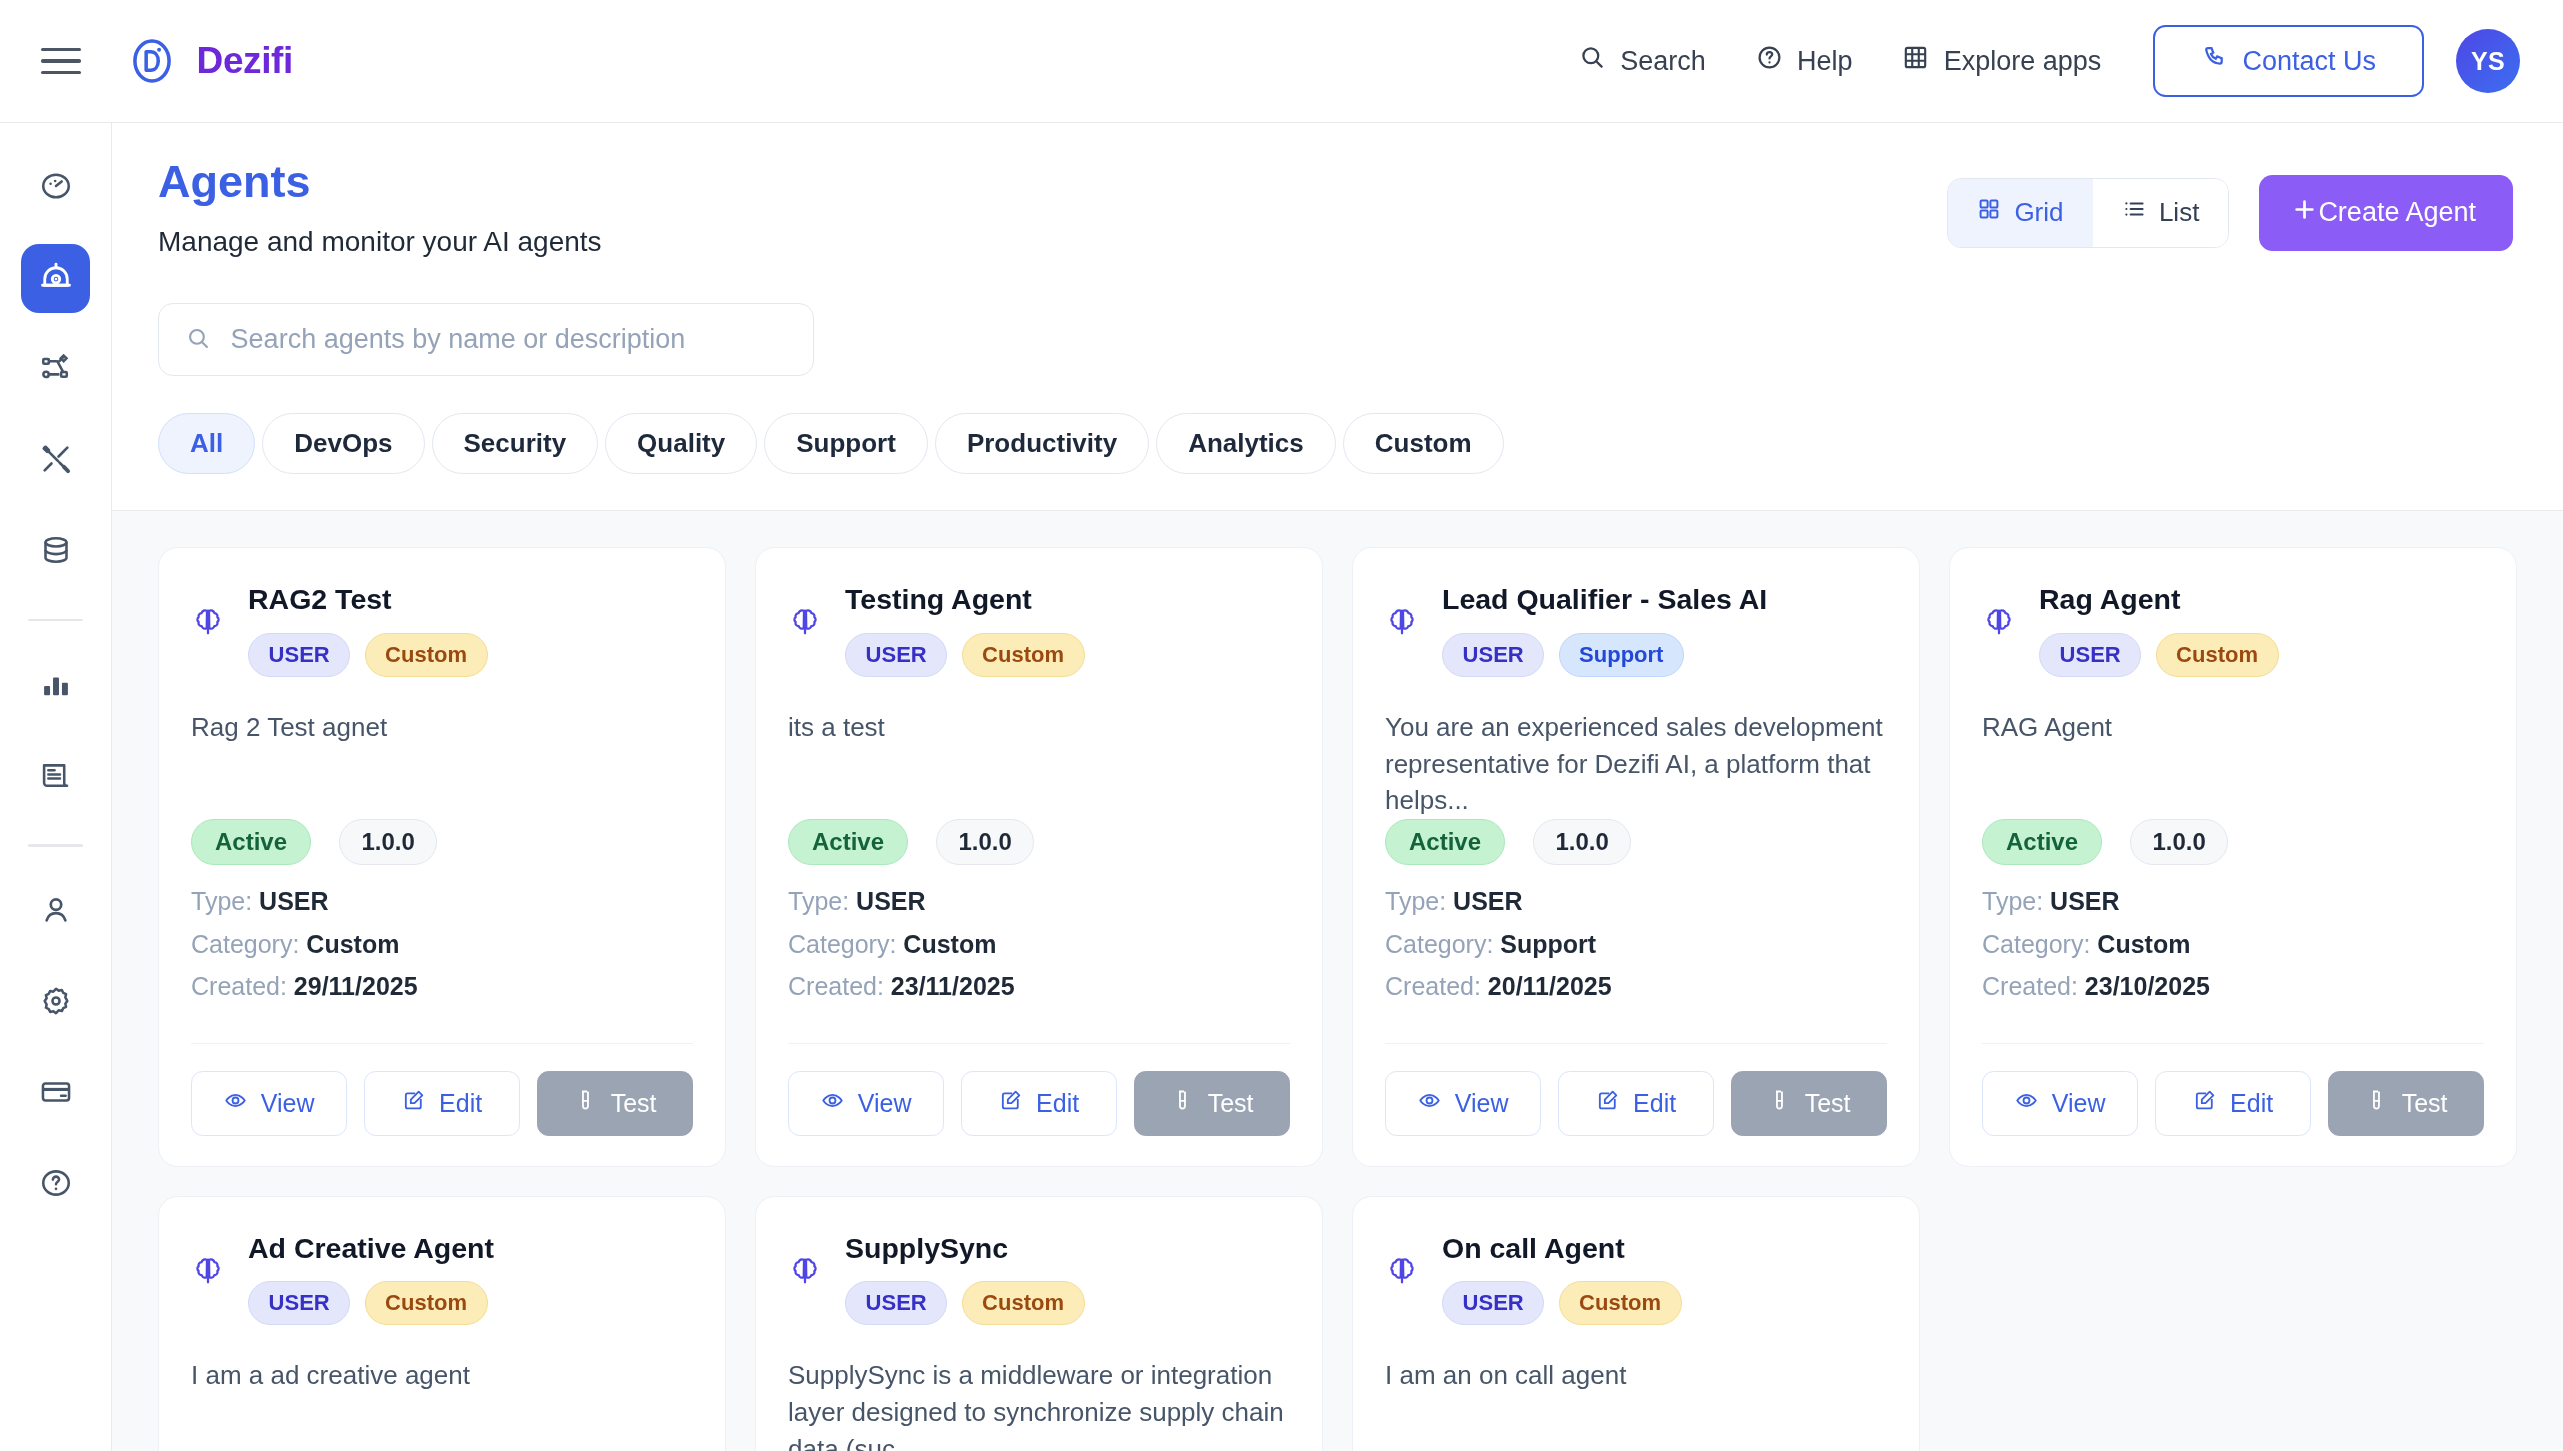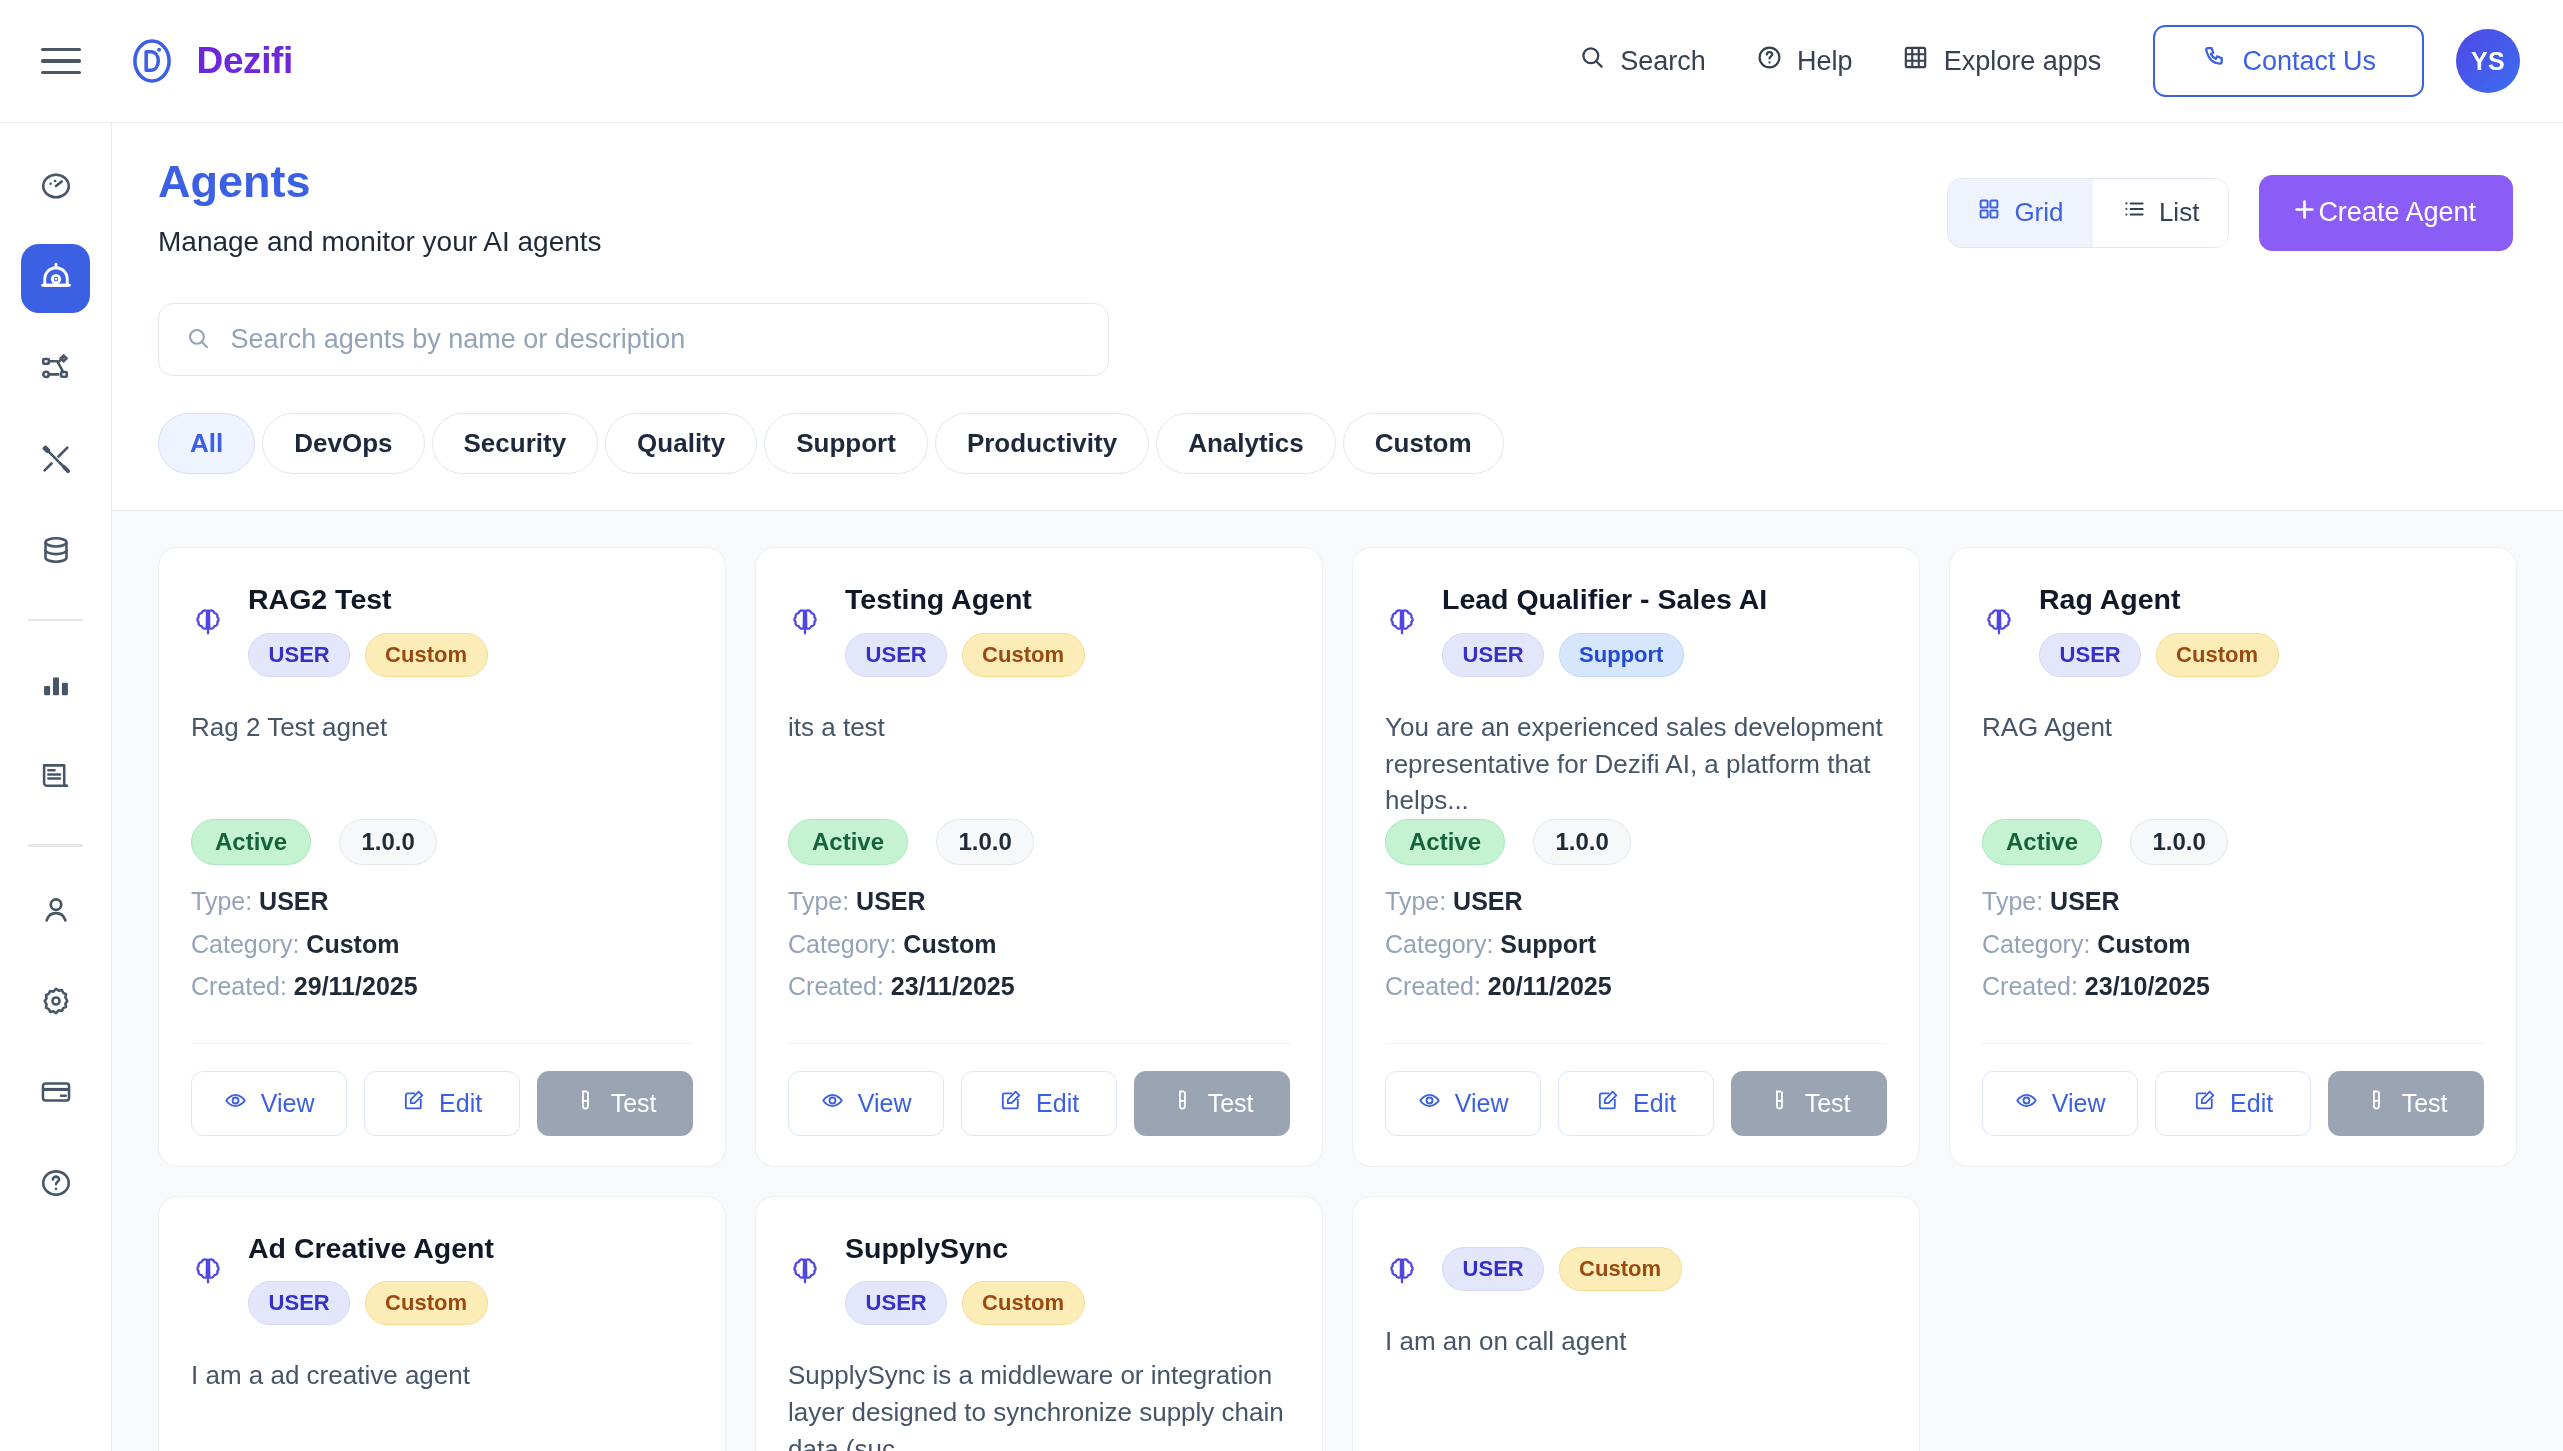--- a/index.html
+++ b/index.html
@@ -98,21 +98,21 @@
   .create-btn {
     display: flex; align-items: center; 
     background: #8b5cf6; color: #ffffff;
     font-size: 27px; font-weight: normal;
     padding: 21.4px 37px 21.4px 32px; border-radius: 13.4px; cursor: pointer;
     white-space: nowrap;
   }
 
   .searchbox {
     margin-top: 45px;
-    width: 951px; height: 73px;
+    width: 656px; height: 73px;
     border: 1.8px solid #e2e8f0; border-radius: 15px;
     background: #ffffff;
     display: flex; align-items: center; gap: 19.6px;
     padding: 0 27px; cursor: text;
   }
   .searchbox input {
     border: 0; outline: 0; flex: 1 1 auto;
     font-size: 27px; color: #1f2937; font-family: inherit; background: transparent;
   }
   .searchbox input::placeholder { color: #94a3b8; }
@@ -751,20 +751,21 @@
           <div class="card">
             <div class="card-top">
               <span class="card-icon">
                 <svg width="34" height="34" viewBox="0 0 24 24" fill="none" stroke="#4f46e5" stroke-width="1.6" stroke-linejoin="round">
                   <path d="M11.3 4.2c-1.5-.9-3.4-.2-3.8 1.5-1.5.1-2.5 1.5-2.1 2.9-1.2.8-1.2 2.6 0 3.4-.5 1.5.6 3 2.2 3 .4 1.5 2.1 2.2 3.5 1.4z"></path>
                   <path d="M12.7 4.2c1.5-.9 3.4-.2 3.8 1.5 1.5.1 2.5 1.5 2.1 2.9 1.2.8 1.2 2.6 0 3.4.5 1.5-.6 3-2.2 3-.4 1.5-2.1 2.2-3.5 1.4z"></path>
                   <path d="M12 4v16" stroke-linecap="round"></path>
                 </svg>
               </span>
               <div class="card-headtext">
+                <div class="card-name">On call Agent</div>
                 <div class="badges">
                   <span class="badge badge-user">USER</span>
                   <span class="badge badge-custom">Custom</span>
                 </div>
               </div>
             </div>
             <div class="card-desc">I am an on call agent</div>
           </div>
 
         </div>

